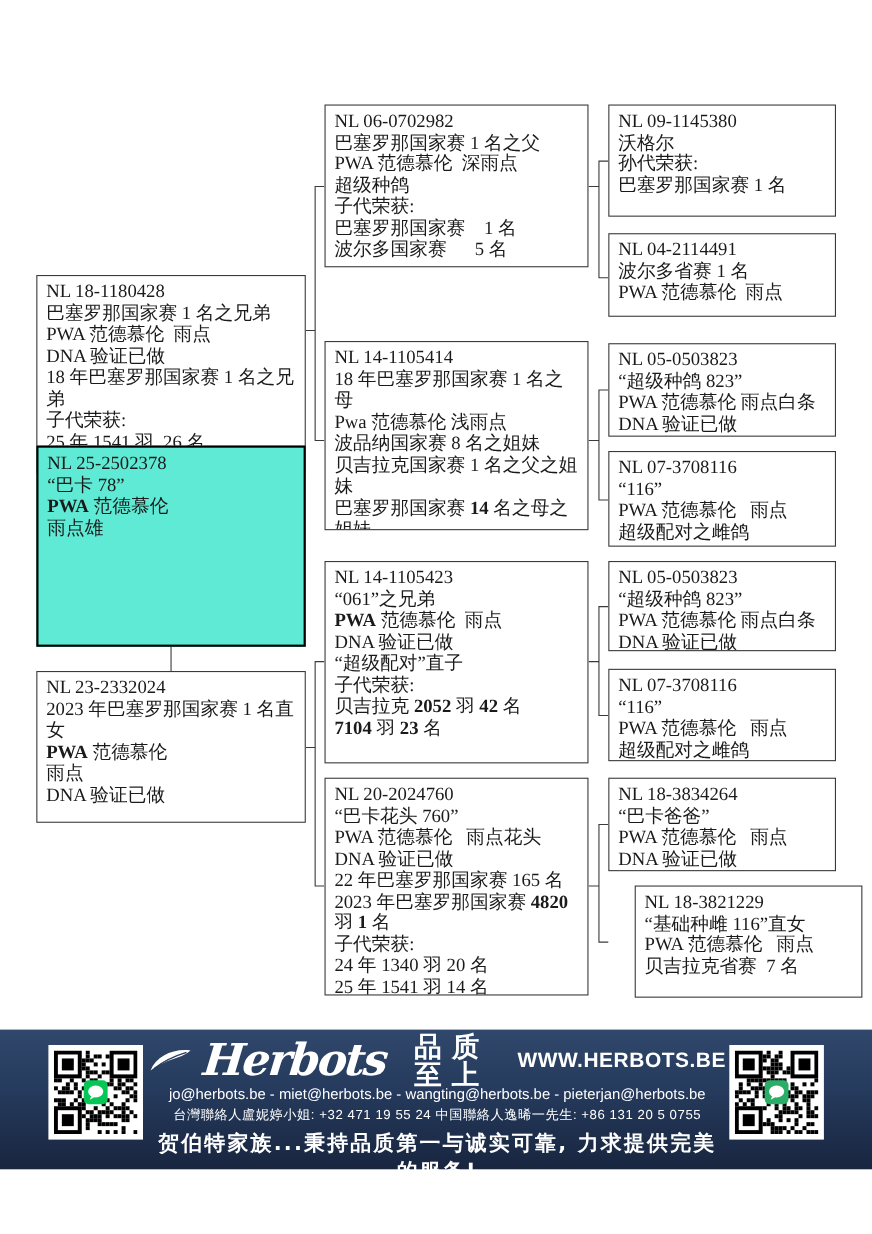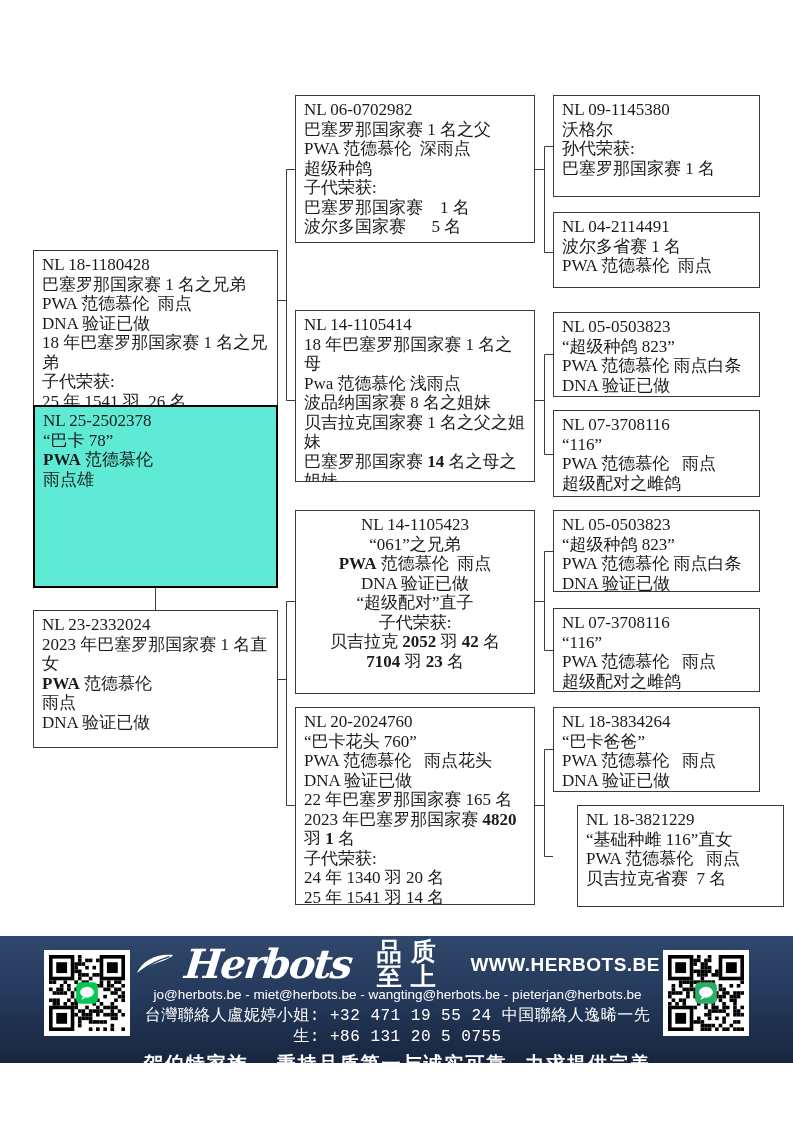--- a/index.html
+++ b/index.html
@@ -16,21 +16,21 @@
   }
   .pbox .line { white-space:pre-wrap; }
   .pbox.main {
     background:#5eead4; border:2px solid #000000;
   }
   #box-l1   { left:33px;  top:210px; width:245px; height:180px;margin-top:40px; }
   #box-main { left:33px;  top:405px; width:245px; height:183px; }
   #box-l3   { left:33px;  top:610px; width:245px; height:138px; }
   #box-m1   { left:295px; top:95px;  width:240px; height:148px; }
   #box-m2   { left:295px; top:310px; width:240px; height:172px; }
-  #box-m3   { left:295px; top:510px; width:240px; height:184px;text-align:center; }
+  #box-m3   { left:295px; top:510px; width:240px; height:184px; }
   #box-m4   { left:295px; top:707px; width:240px; height:198px; }
   #box-r1   { left:553px; top:95px;  width:207px; height:102px; }
   #box-r2   { left:553px; top:212px; width:207px; height:76px;  }
   #box-r3   { left:553px; top:312px; width:207px; height:85px;  }
   #box-r4   { left:553px; top:410px; width:207px; height:87px;  }
   #box-r5   { left:553px; top:510px; width:207px; height:82px;  }
   #box-r6   { left:553px; top:608px; width:207px; height:84px;  }
   #box-r7   { left:553px; top:707px; width:207px; height:85px;  }
   #box-r8   { left:577px; top:805px; width:207px; height:102px; }
   #connectors { position:absolute; left:0; top:0; width:793px; height:1122px; pointer-events:none; }
@@ -59,22 +59,22 @@
   }
   #logo-web {
     font-family:"Liberation Sans","DejaVu Sans",sans-serif; font-weight:bold;
     font-size:19px; letter-spacing:0.5px; line-height:1;
   }
   #email-row {
     font-family:"Liberation Sans","DejaVu Sans",sans-serif; font-weight:normal;
     font-size:13.5px; margin-top:1px;
   }
   #contact-row {
-    font-size:16px; margin-top:3px; letter-spacing:0.5px;
-    font-family:Liberation Mono, monospace;
+    font-size:12px; margin-top:3px; letter-spacing:0.5px;
+    font-family:Liberation Sans, sans-serif;
   }
   #tagline-row {
     font-size:19px; margin-top:4px; letter-spacing:2px; font-weight:bold;
     font-family:"DejaVu Sans","Liberation Sans",sans-serif;
   }
   .feather { width:40px; height:26px; flex:0 0 auto; }
 </style>
 </head>
 <body>
 

